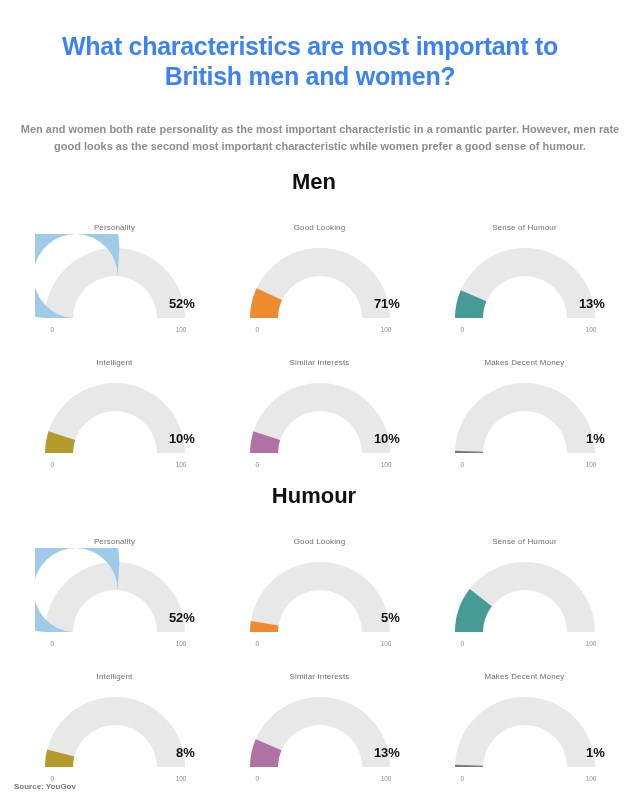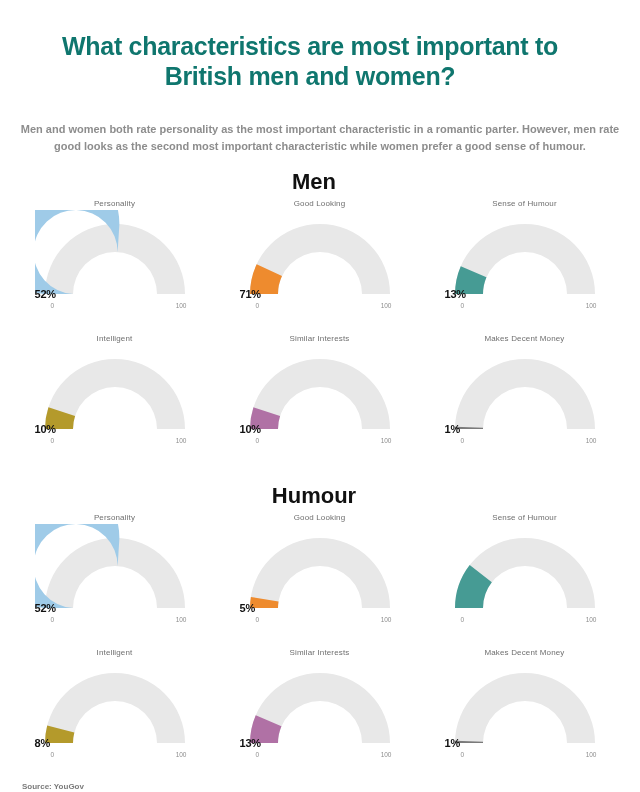--- a/index.html
+++ b/index.html
@@ -19,21 +19,21 @@
     width: 640px;
     height: 792px;
     box-sizing: border-box;
     position: relative;
   }
   .title {
     text-align: center;
     font-size: 25px;
     font-weight: bold;
     line-height: 1.22;
-    color: #0f766e;
+    color: #3b82f6;
     letter-spacing: -0.3px;
     padding: 14px 62px 0 42px;
     box-sizing: border-box;
   }
   .subtitle {
     text-align: center;
     font-size: 11px;
     font-weight: bold;
     line-height: 1.55;
     color: #8d8d8d;
@@ -57,61 +57,60 @@
   .gauge-cell {
     width: 205px;
     height: 135px;
     position: relative;
     box-sizing: border-box;
   }
   .gauge-label {
     text-align: center;
     font-size: 8px;
     color: #6f6f6f;
-    margin-top: 0;
+    margin-top: 24px;
     height: 11px;
     letter-spacing: 0.15px;
   }
   .gauge-wrap {
     position: relative;
     width: 160px;
     margin: 0 auto;
   }
   .gauge-svg {
     display: block;
   }
   .gauge-value {
     position: absolute;
     left: 0;
     right: 0;
     top: 62px;
-    text-align: left;
-    font-size: 11px;
+    text-align: right;
+    font-size: 13px;
     font-weight: bold;
     color: #111111;
     letter-spacing: -0.2px;
-    margin-top: 16px;
   }
   .tick-row {
     position: relative;
     width: 160px;
     margin: 0 auto;
     height: 12px;
   }
   .tick {
     position: absolute;
     top: 0;
     font-size: 6.5px;
     color: #8d8d8d;
   }
   .tick-min { left: 16px; }
   .tick-max { right: 8px; }
   .source {
     position: absolute;
-    left: 22px;
+    left: 14px;
     bottom: 18px;
     font-size: 8px;
     font-weight: bold;
     color: #7a7a7a;
   }
 </style>
 </head>
 <body>
 
 <div id="page">

